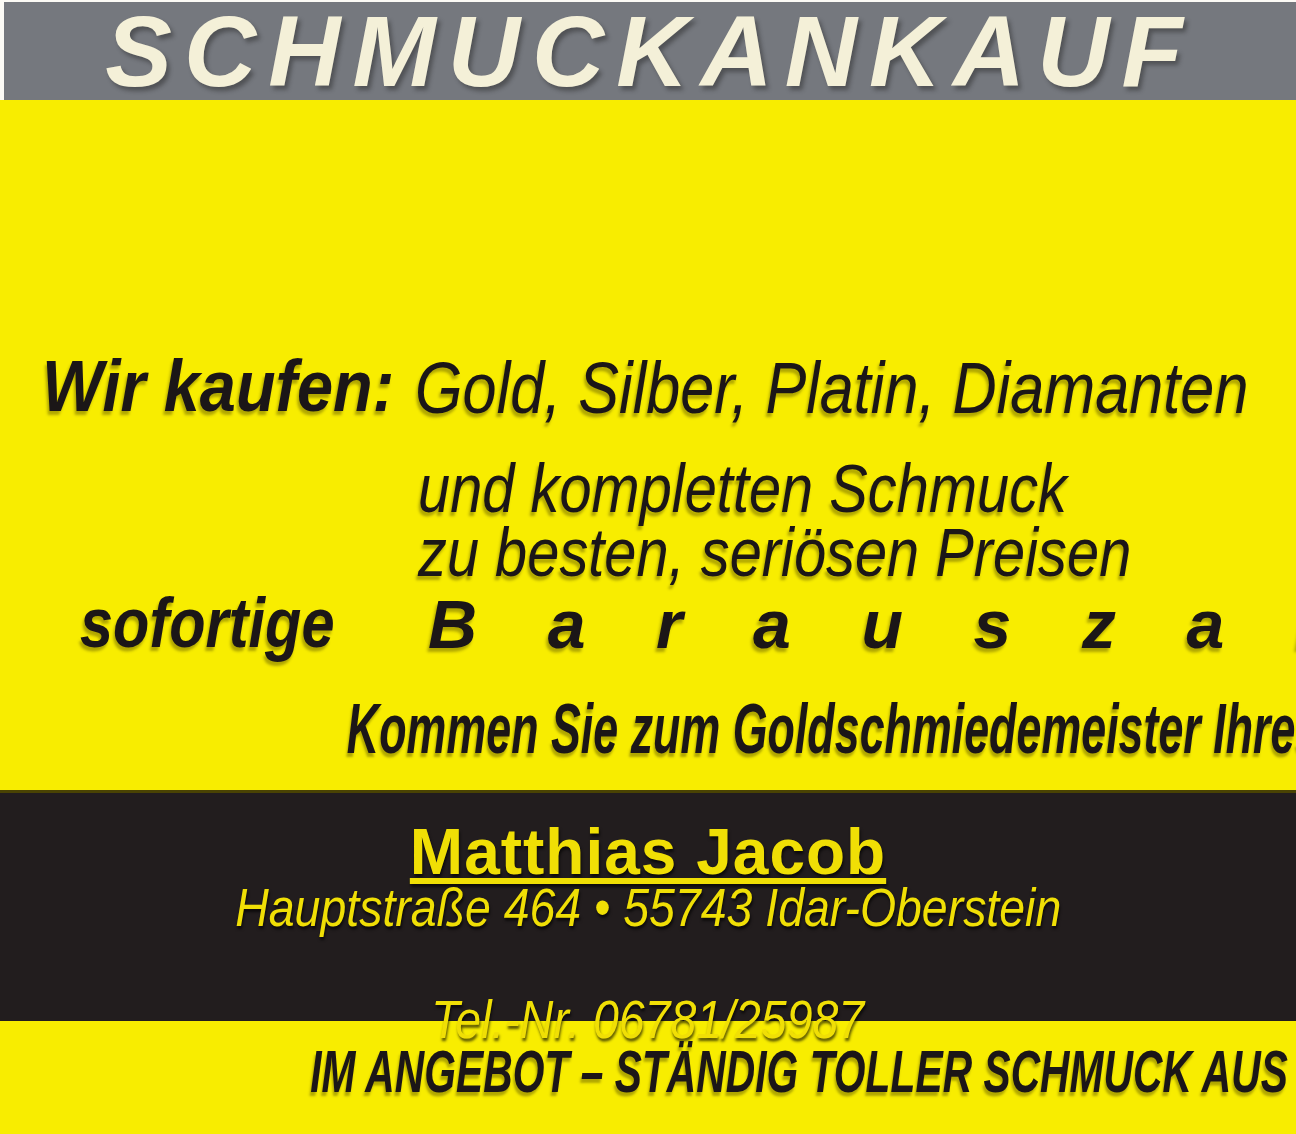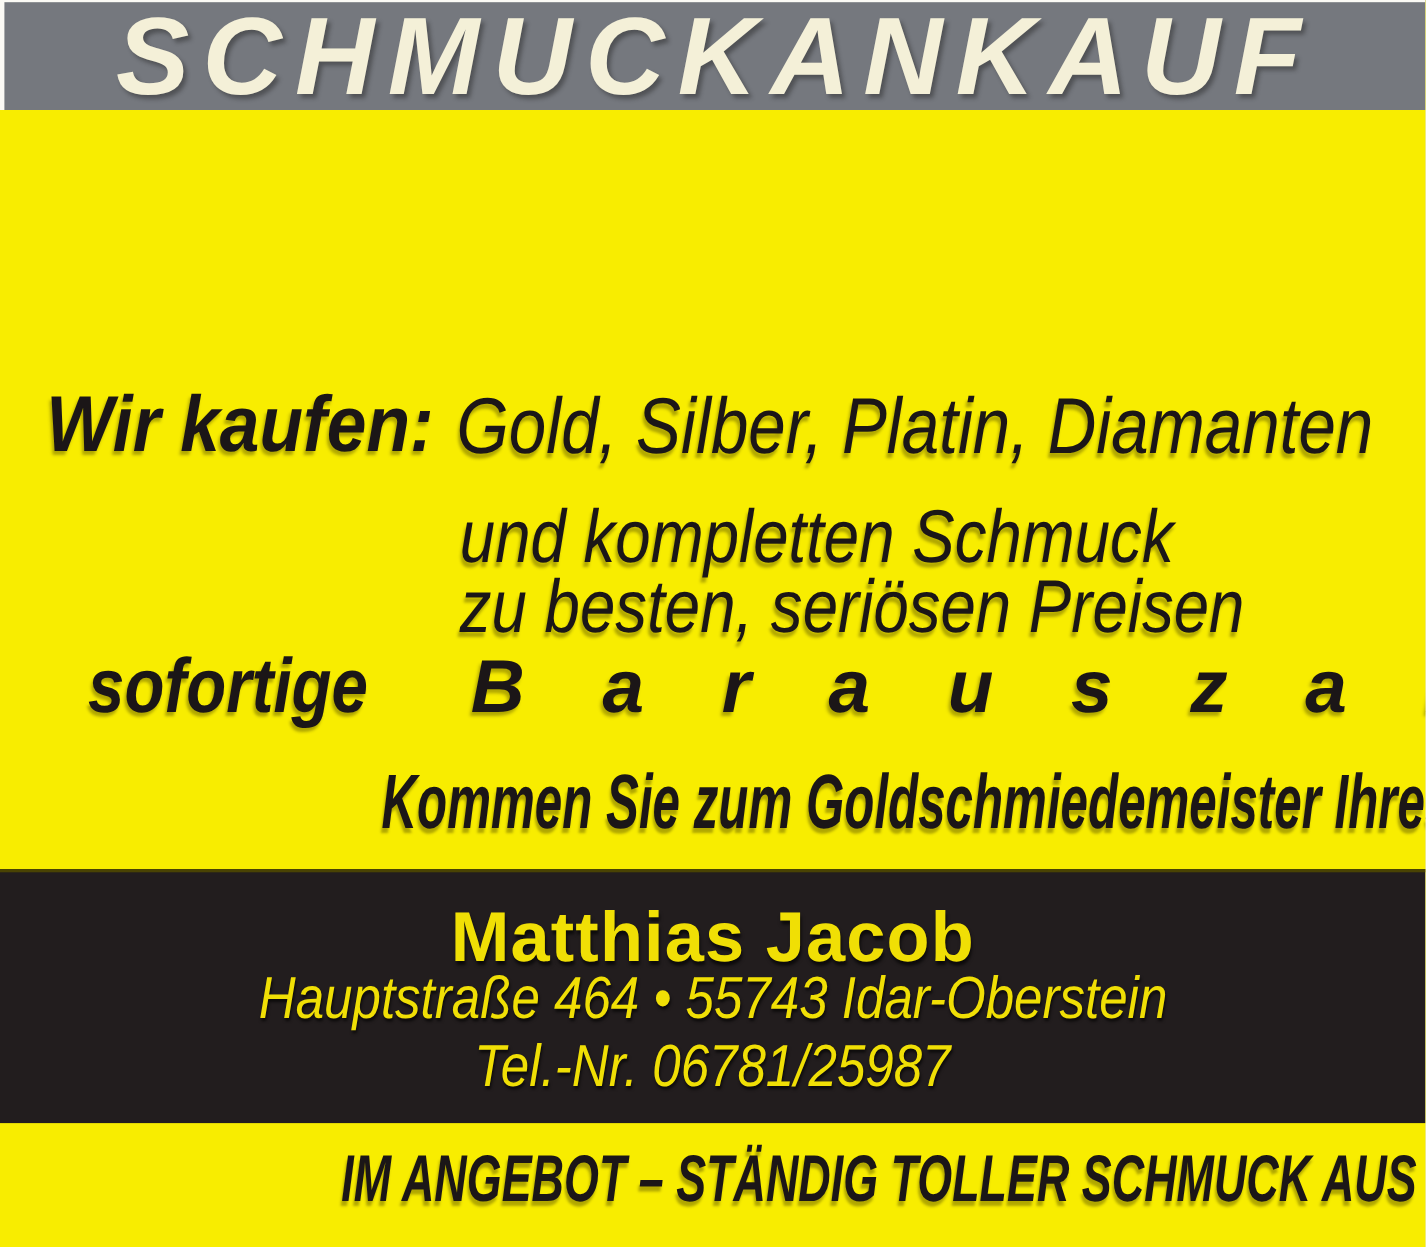--- a/index.html
+++ b/index.html
@@ -58,24 +58,24 @@
   
   .cta{top:694px;}
   .cta .tx{font:italic 700 70px/1 "Liberation Sans", sans-serif;transform:scaleX(.64);}
   
   .panel{
     position:absolute;top:790px;left:0;right:0;height:228px;
     background:var(--panel-black);
     border-top:3px solid #4a4303;
   }
   .contact-name{top:820px;color:var(--contact-yellow);}
-  .contact-name .tx{font:700 64px/1 "Liberation Sans", sans-serif;letter-spacing:1px;}
+  .contact-name .tx{font:700 64px/1 "Liberation Sans", sans-serif;letter-spacing:1px;text-decoration:underline;}
   .contact-addr{top:880px;color:var(--contact-yellow);}
   .contact-addr .tx{font:italic 400 54px/1 "Liberation Sans", sans-serif;transform:scaleX(.86);}
-  .contact-tel{top:942px;color:var(--contact-yellow);}
+  .contact-tel{top:992px;color:var(--contact-yellow);}
   .contact-tel .tx{font:italic 400 54px/1 "Liberation Sans", sans-serif;transform:scaleX(.86);}
   
   .footer-line{top:1042px;}
   .footer-line .tx{font:italic 700 60px/1 "Liberation Sans", sans-serif;transform:scaleX(.68);}
 </style>
 </head>
 <body>
 
 <div class="ad">
 

